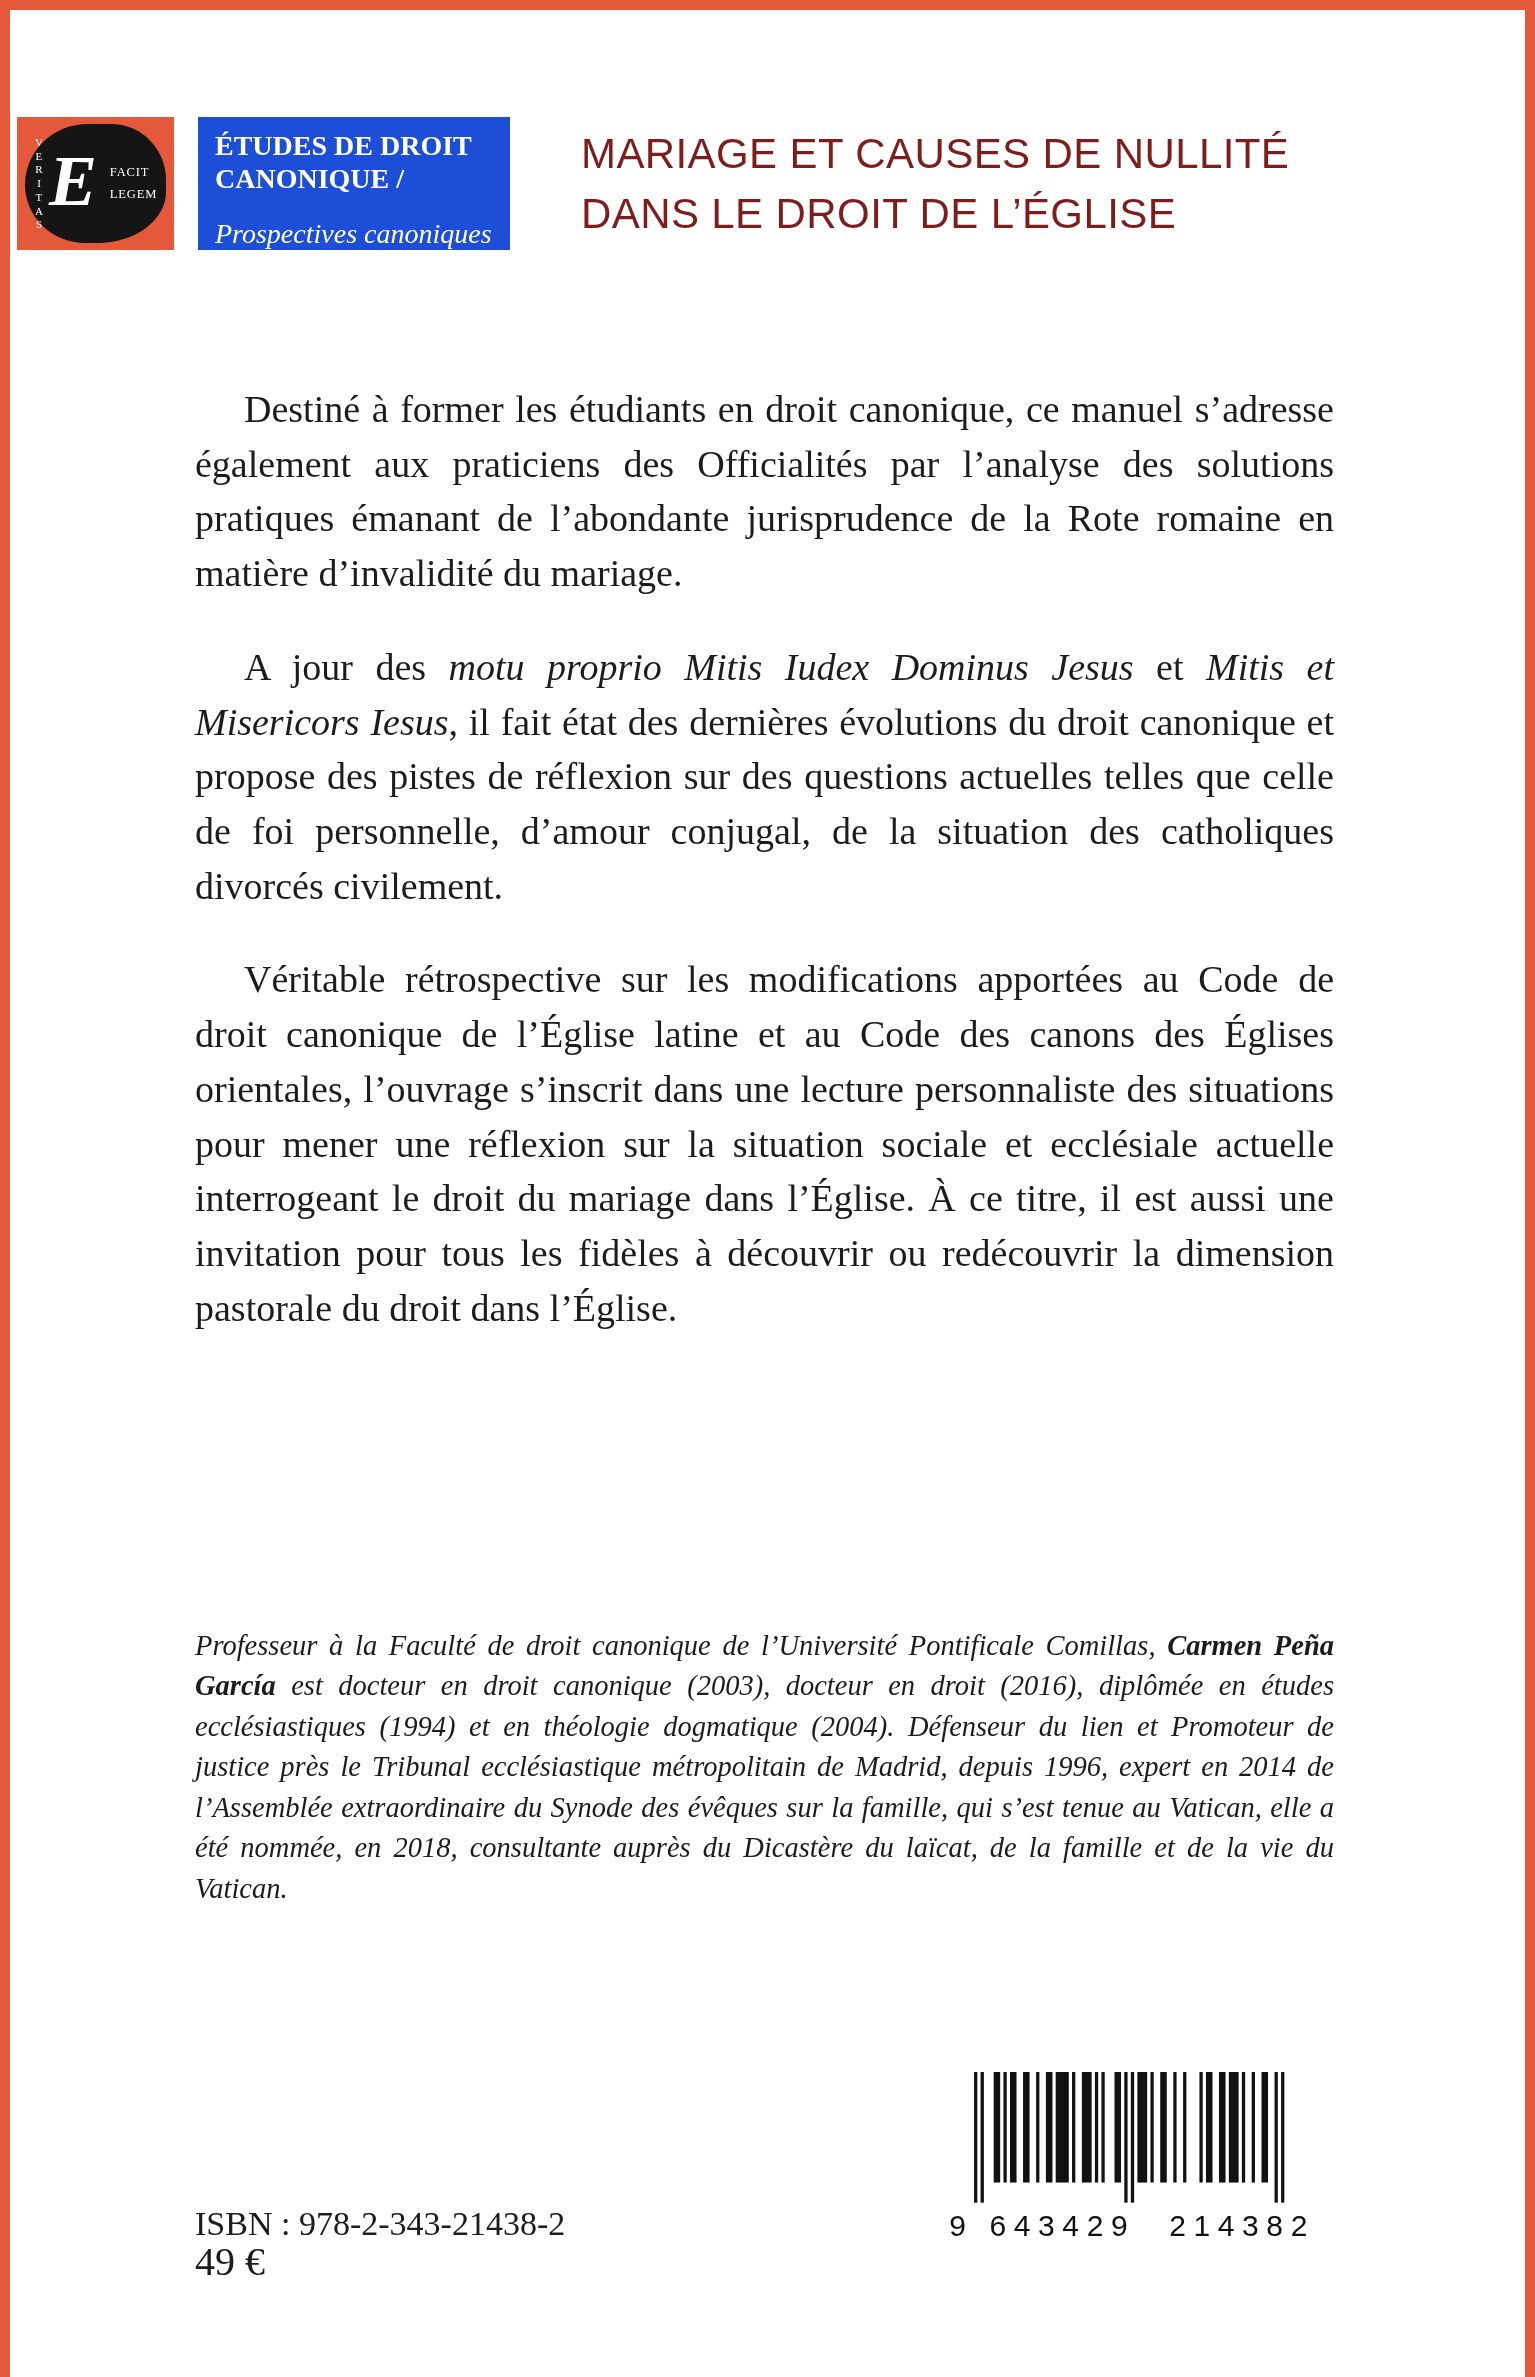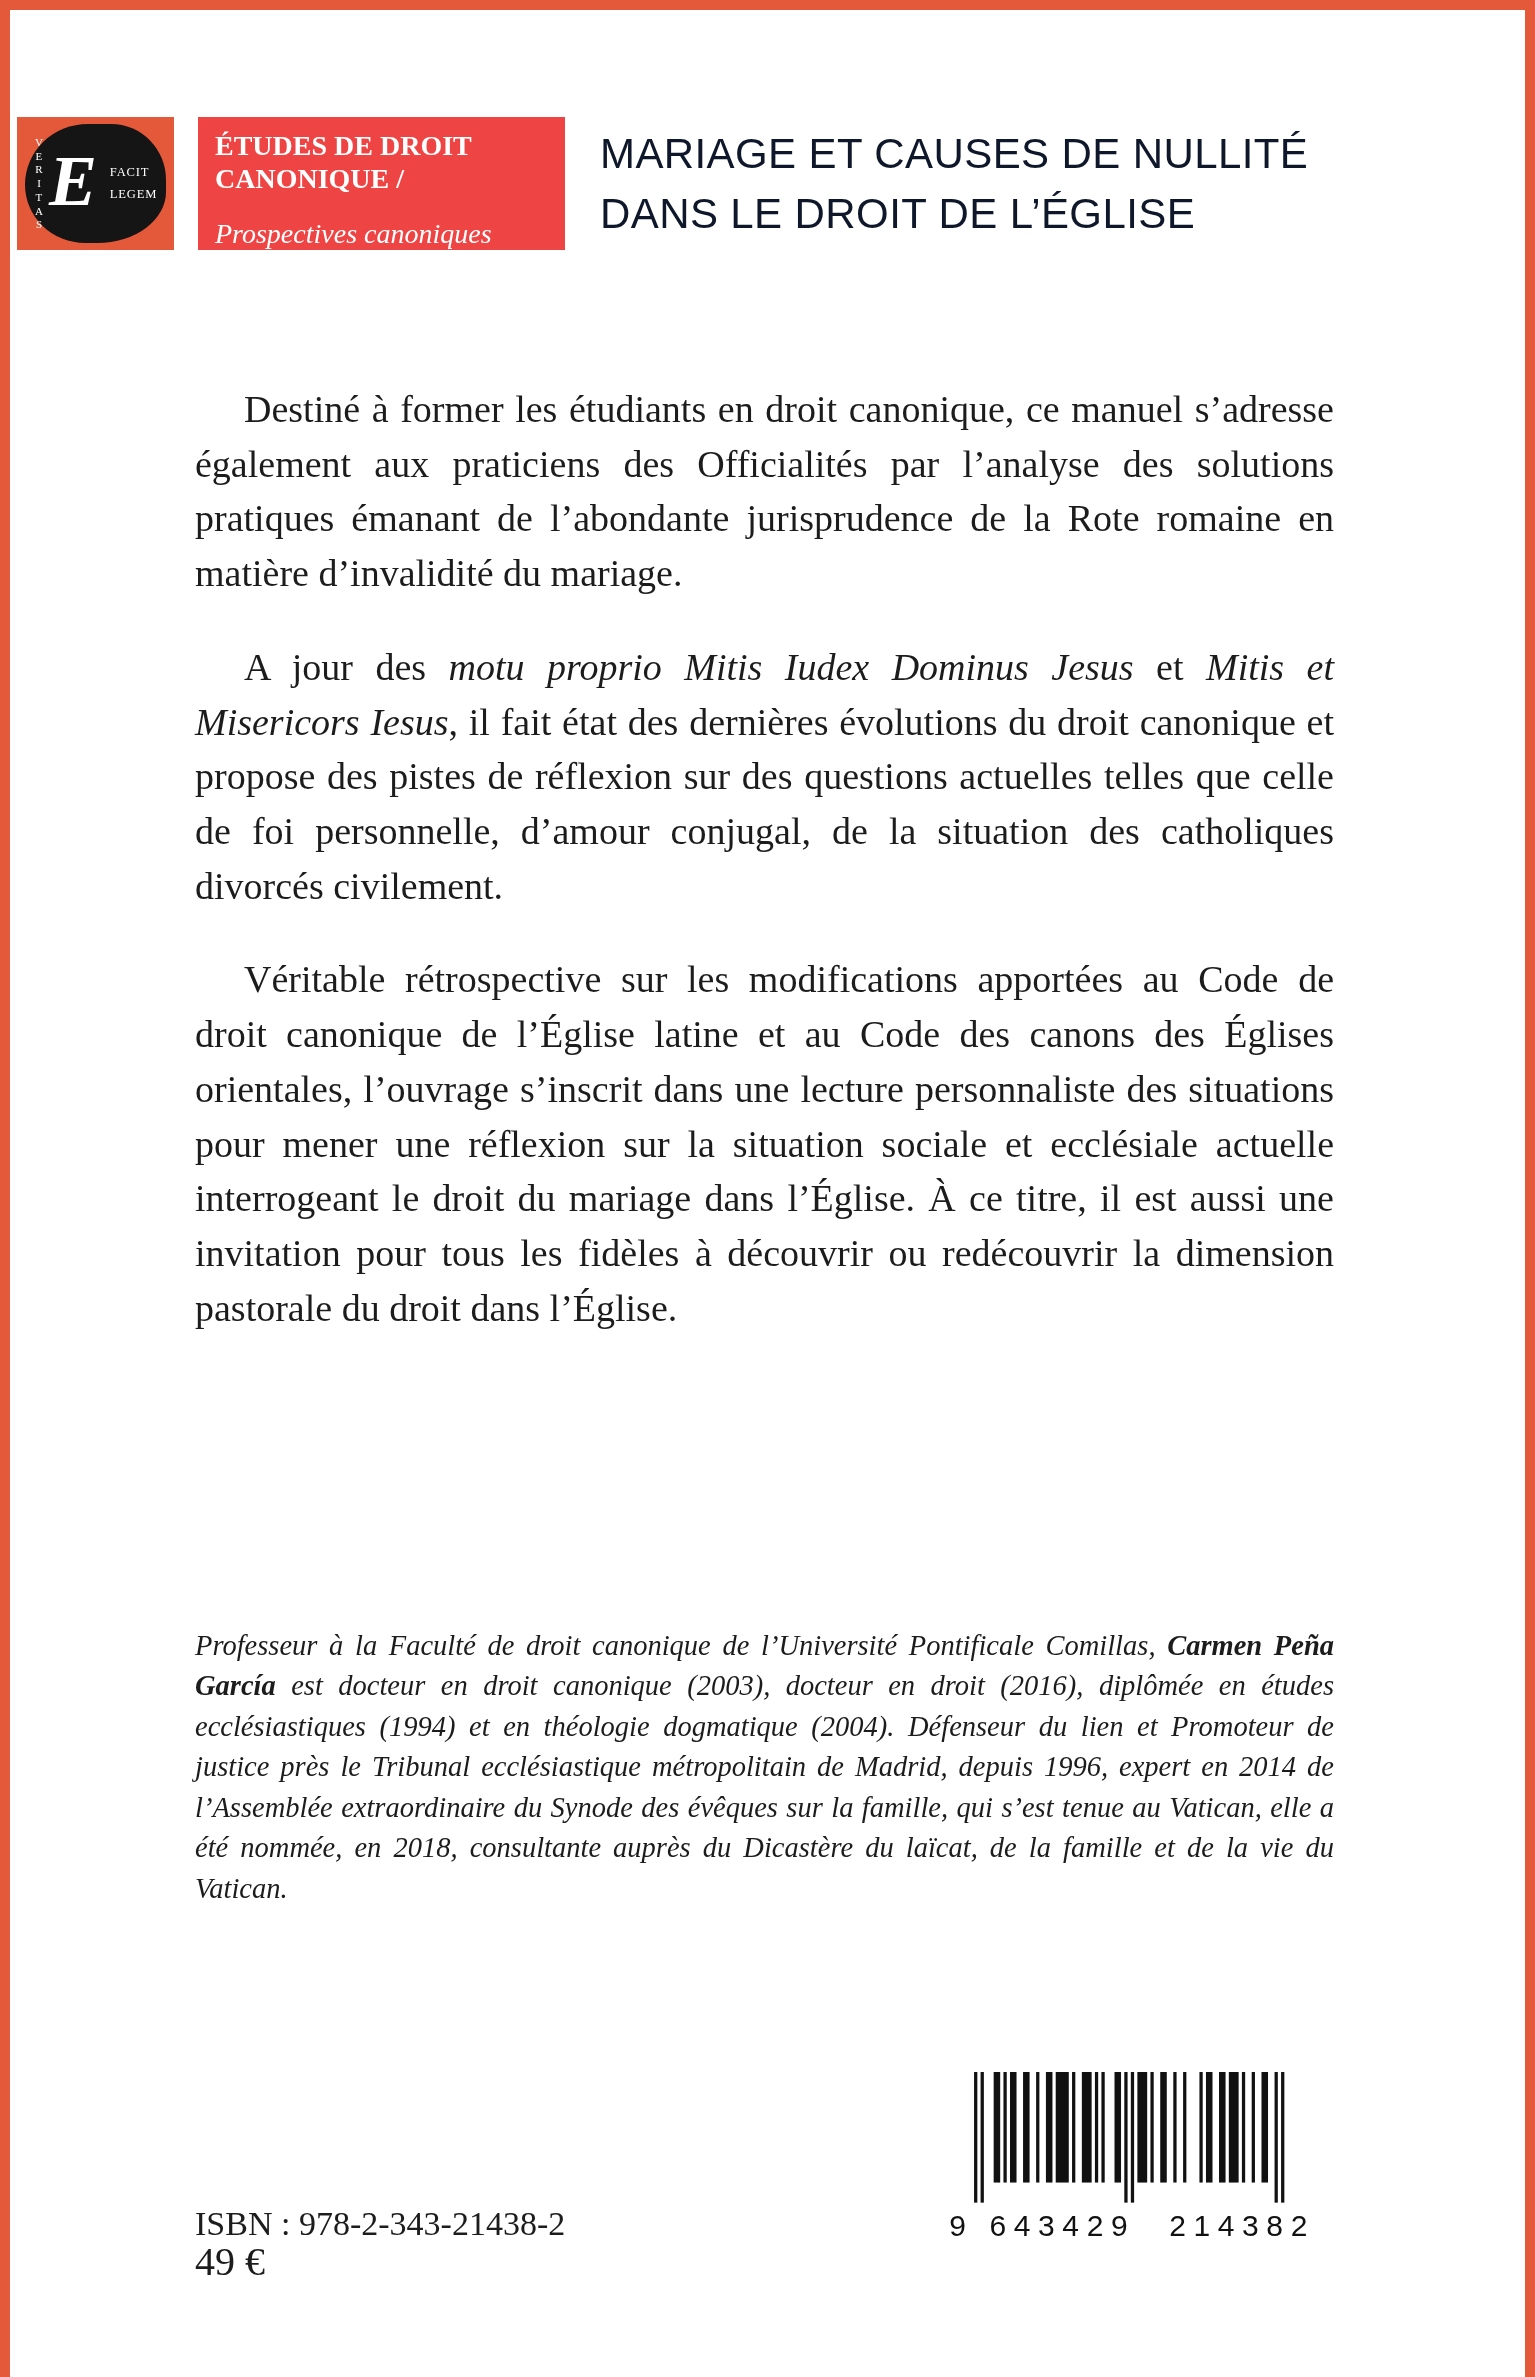--- a/index.html
+++ b/index.html
@@ -36,35 +36,35 @@
     position:absolute;left:34%;top:50%;transform:translate(-50%,-54%);
     color:#ffffff;font-family:"Liberation Serif",serif;
     font-style:italic;font-weight:bold;font-size:72px;line-height:1;
   }
   .logo-words{
     position:absolute;right:8.4px;top:50%;transform:translateY(-50%);
     color:#ffffff;font-family:"Liberation Serif",serif;
     font-size:12.6px;letter-spacing:0.8px;line-height:1.8;text-align:left;
   }
   .series-banner{
-    position:absolute;left:198px;top:117px;width:367px;height:133px;
-    background:#ef4444;color:#ffffff;
+    position:absolute;left:198px;top:117px;width:312px;height:133px;
+    background:#1d4ed8;color:#ffffff;
     box-sizing:border-box;padding:13.4px 17px;
   }
   .series-line{
     font-family:"Liberation Serif",serif;
     font-weight:bold;font-size:28px;line-height:1.15;
   }
   .series-sub{
     font-family:"Liberation Serif",serif;
     font-style:italic;font-size:28px;margin-top:23px;
   }
   .cover-title{
-    position:absolute;left:600px;top:124px;width:889px;
-    color:#0f172a;
+    position:absolute;left:581px;top:124px;width:889px;
+    color:#7f1d1d;
     font-family:"Liberation Sans",sans-serif;
     font-size:42px;line-height:1.42;letter-spacing:0.4px;
   }
 
   
   .body-block{
     position:absolute;left:195px;top:382px;width:1139px;
     font-size:38px;line-height:1.44;text-align:justify;
   }
   .body-block p{margin:0 0 39px 0;text-indent:49px;}

